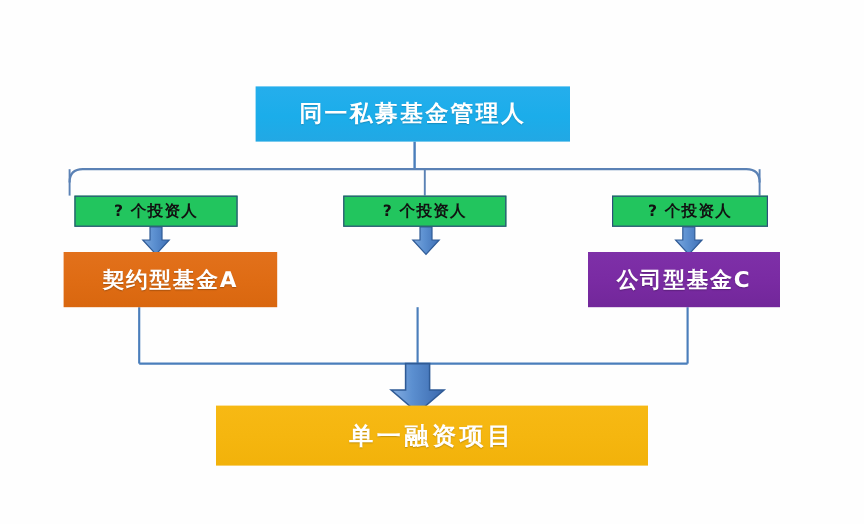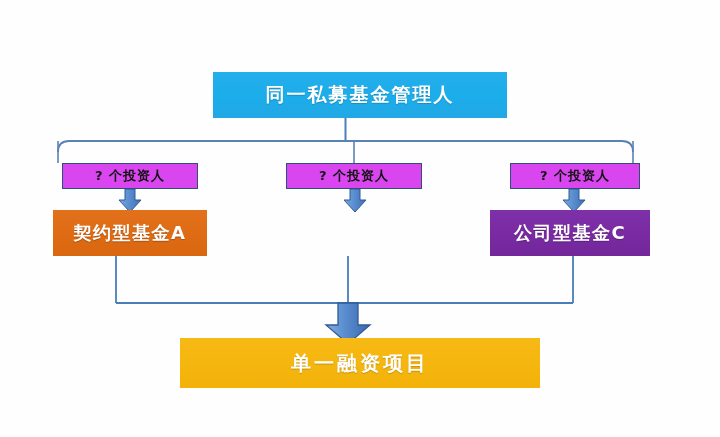--- a/index.html
+++ b/index.html
@@ -32,54 +32,54 @@
     display: flex;
     align-items: center;
     justify-content: center;
     box-sizing: border-box;
     text-align: center;
   }
   
   #manager-box {
     left: 213px;
     top: 72px;
-    width: 294px;
+    width: 262px;
     height: 46px;
     background: linear-gradient(180deg, #25aeec 0%, #1badea 55%, #22a8e4 100%);
     color: #ffffff;
     font-size: 19px;
     font-weight: 600;
     letter-spacing: 2px;
     text-shadow: 0 1px 1px rgba(0,0,0,0.18);
   }
   
   .investor-label {
     height: 26px;
-    background: #d946ef;
+    background: #22c55e;
     border: 1.6px solid #2e4f7a;
     color: #111111;
     font-size: 13px;
     font-weight: 700;
     letter-spacing: 1px;
   }
   #investor-label-0 { left: 62px;  top: 163px; width: 136px; }
   #investor-label-1 { left: 286px; top: 163px; width: 136px; }
   #investor-label-2 { left: 510px; top: 163px; width: 130px; }
 
   
   .fund-box {
     height: 46px;
     color: #ffffff;
     font-size: 18px;
     font-weight: 700;
     letter-spacing: 1.5px;
     text-shadow: 0 1px 1px rgba(0,0,0,0.25);
   }
   #fund-box-0 {
-    left: 53px; top: 210px; width: 154px;
+    left: 53px; top: 210px; width: 178px;
     background: linear-gradient(180deg, #e2711c 0%, #df6c14 50%, #d9670f 100%);
   }
   #fund-box-1 {
     left: 272px; top: 210px; width: 166px;
     background: linear-gradient(180deg, #c8474f 0%, #c3434b 50%, #bb3c45 100%);
   }
   #fund-box-2 {
     left: 490px; top: 210px; width: 160px;
     background: linear-gradient(180deg, #7e30a8 0%, #7a2ba3 50%, #72279a 100%);
   }

